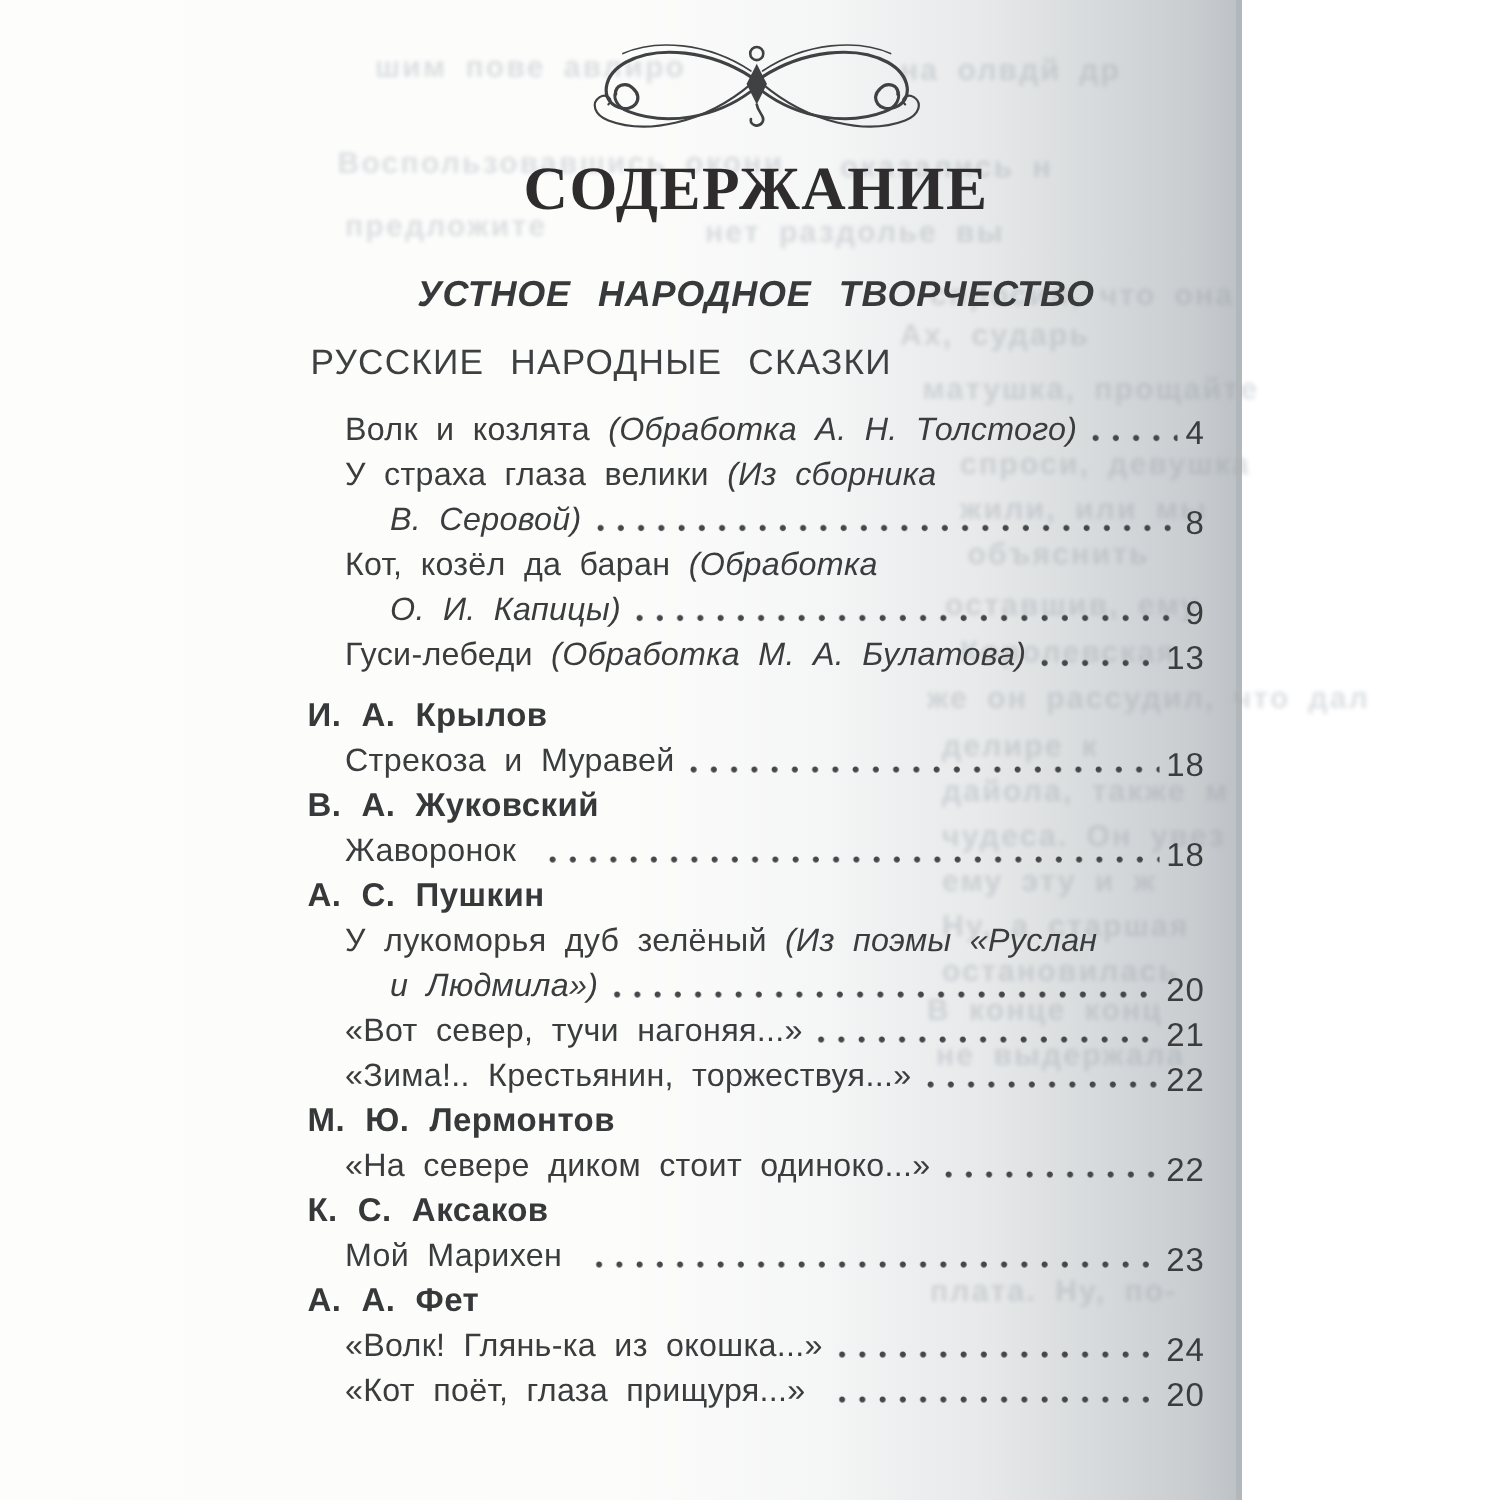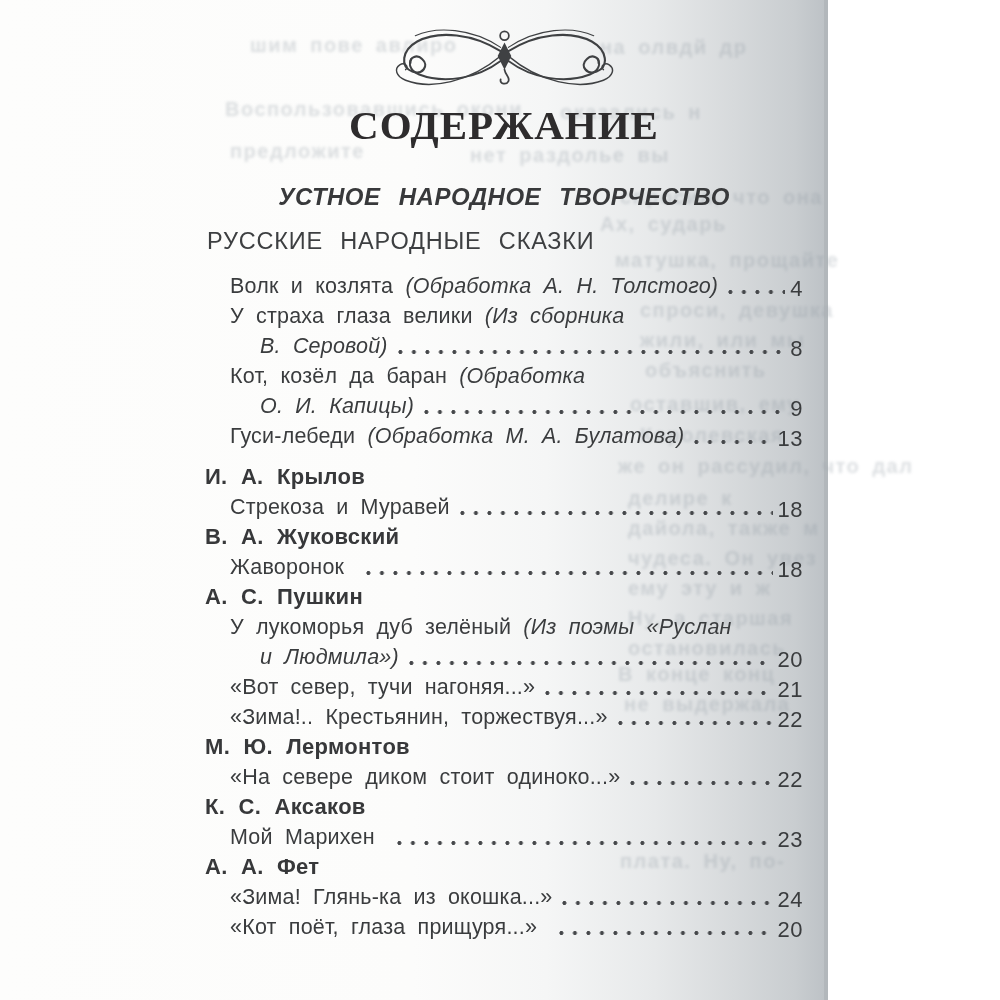--- a/index.html
+++ b/index.html
@@ -164,21 +164,21 @@
                 <span class="pg">22</span>
               </div>
               <div class="author">К. С. Аксаков</div>
               <div class="row">
                 <span class="txt"><span>Мой Марихен </span></span>
                 <span class="leader"></span>
                 <span class="pg">23</span>
               </div>
               <div class="author">А. А. Фет</div>
               <div class="row">
-                <span class="txt"><span>«Зима! Глянь-ка из окошка...»</span></span>
+                <span class="txt"><span>«Волк! Глянь-ка из окошка...»</span></span>
                 <span class="leader"></span>
                 <span class="pg">24</span>
               </div>
               <div class="row">
                 <span class="txt"><span>«Кот поёт, глаза прищуря...» </span></span>
                 <span class="leader"></span>
                 <span class="pg">20</span>
               </div>
             </div>
           </div>

